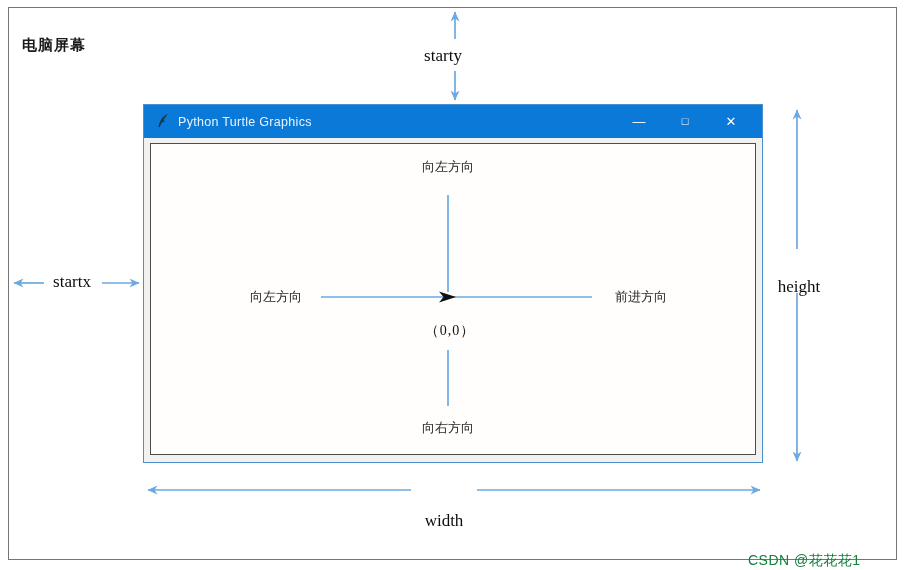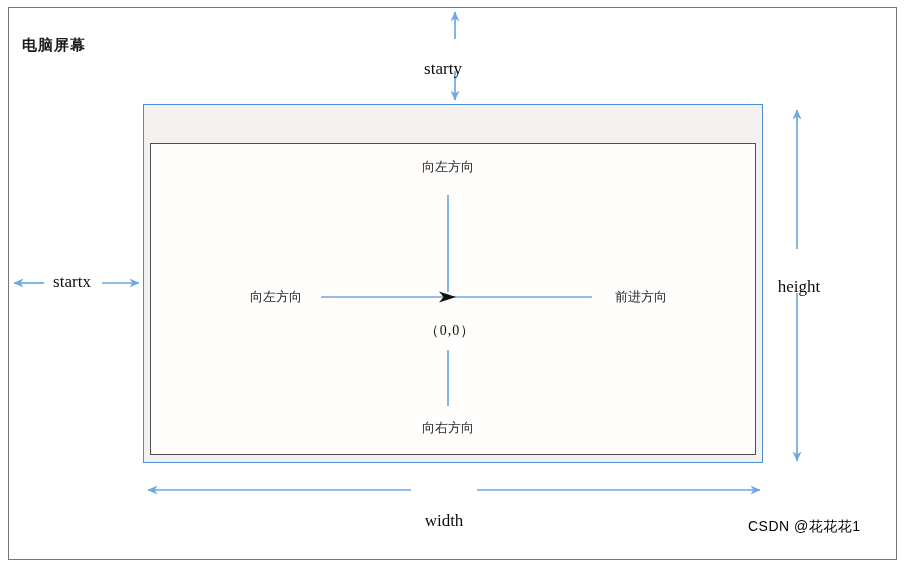--- a/index.html
+++ b/index.html
@@ -21,21 +21,21 @@
   .titlebar{position:relative;height:33px;background:#0b79d7;display:flex;align-items:center;}
   .app-icon{position:absolute;left:11px;top:8px;width:15px;height:17px;}
   .win-title{margin-left:34px;color:#eaf3fb;font-size:12.5px;letter-spacing:0.3px;}
   .controls{position:absolute;right:8px;top:0;height:33px;display:flex;}
   .ctrl{width:46px;height:33px;line-height:33px;text-align:center;color:#fff;
         font-size:13px;cursor:default;}
   .ctrl.max{font-size:11px;}
   .win-body{position:absolute;left:0;top:33px;right:0;bottom:0;background:#f2f1f0;}
   .canvas{position:absolute;left:6px;top:5px;width:606px;height:312px;box-sizing:border-box;
           background:#fffefd;border:1px solid #4d4d4d;}
-  .watermark{position:absolute;left:748px;top:518px;font-size:14px;color:#000000;
+  .watermark{position:absolute;left:748px;top:552px;font-size:14px;color:#15803d;
              letter-spacing:0.5px;z-index:6;}
 </style>
 </head>
 <body>
 
 <div id="stage">
 
   <div class="outer-box"></div>
 
   <div class="screen-label">电脑屏幕</div>
@@ -61,26 +61,39 @@
       <line x1="477" y1="490" x2="760" y2="490" marker-end="url(#ah)"></line>
 
       <line x1="448" y1="195" x2="448" y2="292"></line>
       <line x1="321" y1="297" x2="592" y2="297"></line>
       <line x1="448" y1="350" x2="448" y2="406"></line>
     </g>
 
     <polygon points="439,291.5 456,297 439,302.5 443.5,297" fill="#111111"></polygon>
   </svg>
 
-  <div class="lbl serif-lbl" style="left:443px;top:56px;margin-top:13px;">starty</div>
+  <div class="lbl serif-lbl" style="left:443px;top:56px;">starty</div>
   <div class="lbl serif-lbl" style="left:72px;top:282px;">startx</div>
   <div class="lbl serif-lbl" style="left:799px;top:287px;">height</div>
   <div class="lbl serif-lbl" style="left:444px;top:489px;margin-top:32px;">width</div>
 
   <div class="turtle-window">
+    <div class="titlebar">
+      <svg class="app-icon" viewBox="0 0 16 18">
+        <path d="M13.2 1 C8.6 3.2 5.4 7.4 3.8 14.6 L5.1 14.6 C5.5 12.8 6.1 11.1 6.9 9.6
+                 C8.6 10 9.8 9.6 10.8 8.2 C9.8 8.3 9 8.1 8.3 7.6 C9.8 5 11.4 2.8 13.2 1 Z" fill="#16323e"></path>
+        <line x1="4.2" y1="14.9" x2="12.6" y2="1.6" stroke="#16323e" stroke-width="0.7"></line>
+      </svg>
+      <span class="win-title">Python Turtle Graphics</span>
+      <div class="controls">
+        <span class="ctrl">—</span>
+        <span class="ctrl max">□</span>
+        <span class="ctrl">✕</span>
+      </div>
+    </div>
     <div class="win-body">
       <div class="canvas"></div>
     </div>
   </div>
 
   <div class="lbl cn-lbl" style="left:448px;top:167px;">向左方向</div>
   <div class="lbl cn-lbl" style="left:276px;top:297px;">向左方向</div>
   <div class="lbl cn-lbl" style="left:641px;top:297px;">前进方向</div>
   <div class="lbl origin-lbl" style="left:450px;top:331px;">（0,0）</div>
   <div class="lbl cn-lbl" style="left:448px;top:428px;">向右方向</div>

